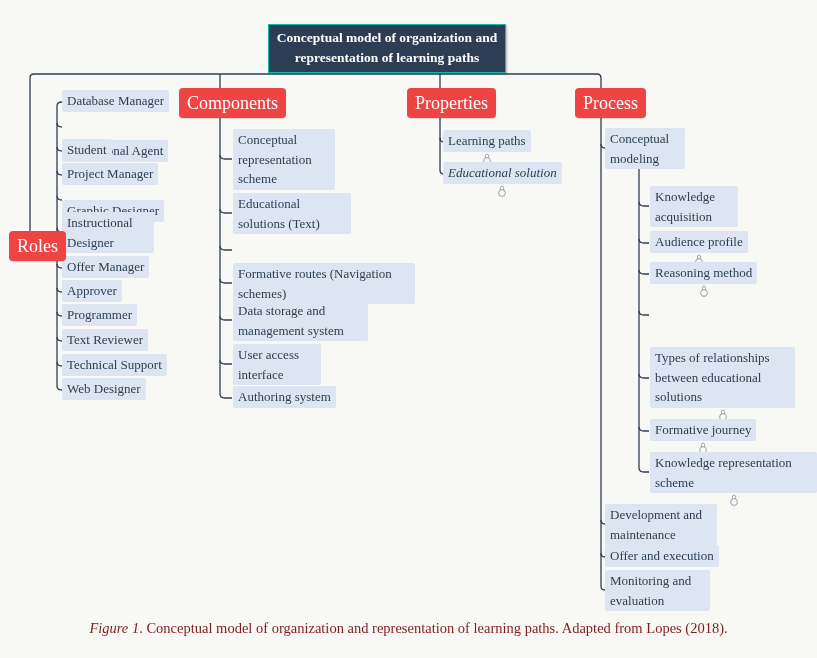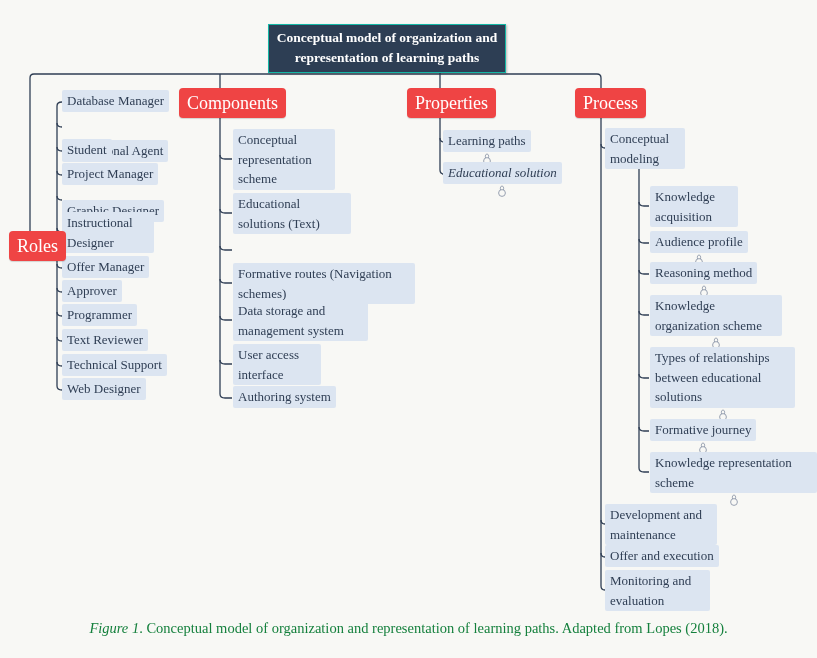--- a/index.html
+++ b/index.html
@@ -23,21 +23,21 @@
     position:absolute;z-index:1;background:#dce5f1;color:#2f3e54;
     font-size:13px;line-height:1.5;padding:1px 5px;border-radius:2px;
   }
   .item .nowrap{white-space:nowrap;}
   .marker{
     position:absolute;left:50%;top:100%;transform:translateX(-50%);
     margin-top:1px;line-height:0;
   }
   .caption{
     position:absolute;left:0;right:0;top:620px;text-align:center;z-index:1;
-    color:#15803d;font-size:14.5px;
+    color:#7f1d1d;font-size:14.5px;
   }
   .caption .fig{font-style:italic;}
 </style>
 </head>
 <body>
 
 <div class="canvas">
 
   <svg class="connectors" width="817" height="658">
     <g fill="none" stroke="#2f3e54" stroke-width="1.3">
@@ -143,27 +143,20 @@
           <circle cx="5" cy="8" r="3.4" fill="none" stroke="#99a2b2" stroke-width="1"></circle>
         </svg></span>
   </div>
   <div class="item" style="left:650px;top:262px;">
     <span class="nowrap">Reasoning method</span>
     <span class="marker"><svg width="10" height="13">
           <path d="M3.6,5 C2.9,2.6 3.8,1 5,1 C6.2,1 7.1,2.6 6.4,5" fill="none" stroke="#99a2b2" stroke-width="1"></path>
           <circle cx="5" cy="8" r="3.4" fill="none" stroke="#99a2b2" stroke-width="1"></circle>
         </svg></span>
   </div>
-  <div class="item" style="left:650px;top:295px;max-width:122px;">
-    <span>Knowledge organization scheme</span>
-    <span class="marker"><svg width="10" height="13">
-          <path d="M3.6,5 C2.9,2.6 3.8,1 5,1 C6.2,1 7.1,2.6 6.4,5" fill="none" stroke="#99a2b2" stroke-width="1"></path>
-          <circle cx="5" cy="8" r="3.4" fill="none" stroke="#99a2b2" stroke-width="1"></circle>
-        </svg></span>
-  </div>
   <div class="item" style="left:650px;top:347px;max-width:135px;">
     <span>Types of relationships between educational solutions</span>
     <span class="marker"><svg width="10" height="13">
           <path d="M3.6,5 C2.9,2.6 3.8,1 5,1 C6.2,1 7.1,2.6 6.4,5" fill="none" stroke="#99a2b2" stroke-width="1"></path>
           <circle cx="5" cy="8" r="3.4" fill="none" stroke="#99a2b2" stroke-width="1"></circle>
         </svg></span>
   </div>
   <div class="item" style="left:650px;top:419px;">
     <span class="nowrap">Formative journey</span>
     <span class="marker"><svg width="10" height="13">

